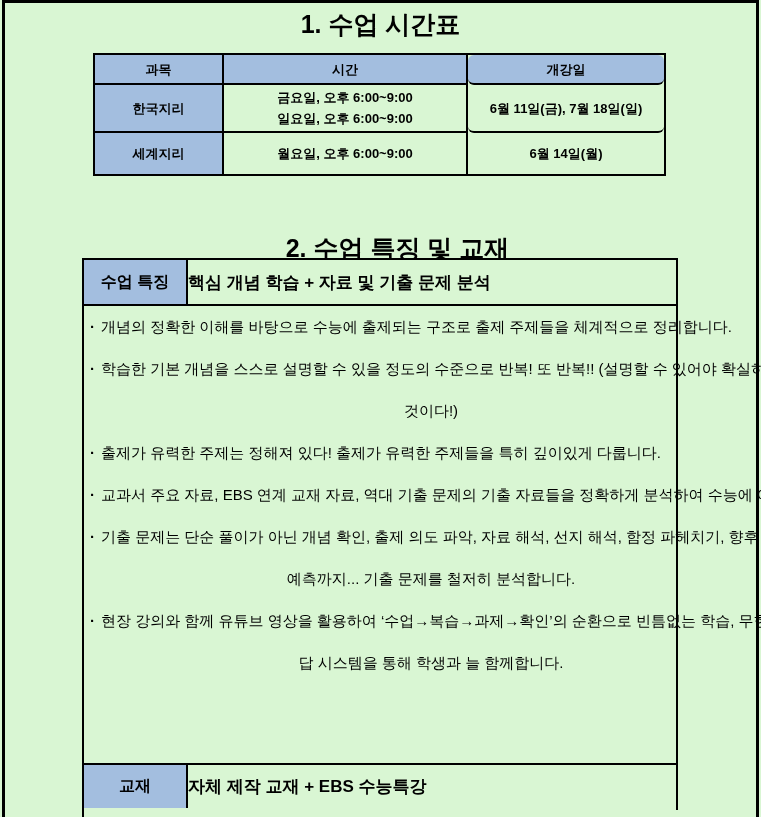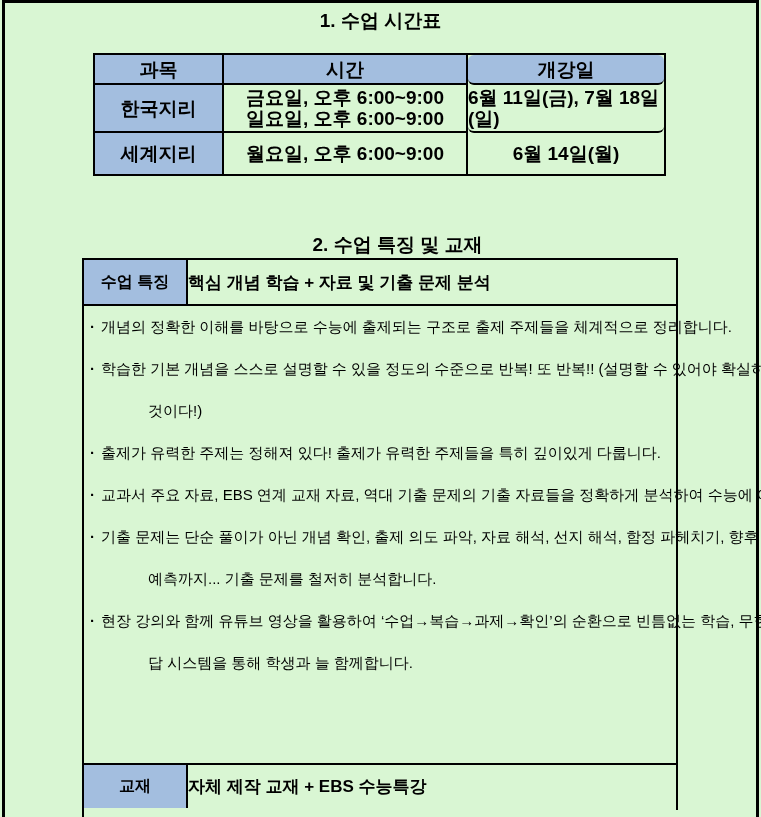--- a/index.html
+++ b/index.html
@@ -24,21 +24,21 @@
     border: 3px solid #000;
     box-sizing: border-box;
     pointer-events: none;
     z-index: 30;
   }
   .section-title {
     position: absolute;
     left: 0;
     width: 761px;
     text-align: center;
-    font-size: 19px;
+    font-size: 25px;
     font-weight: bold;
     letter-spacing: 0;
   }
   .title-1 { top: 8px; }
   .title-2 { top: 232px; margin-left: 17px; }
 
   
   .t1 {
     position: absolute;
     left: 93px;
@@ -50,21 +50,21 @@
     background: #d9f6d3;
   }
   .t1 .cell {
     border-right: 2px solid #000;
     border-bottom: 2px solid #000;
     display: flex;
     flex-direction: column;
     align-items: center;
     justify-content: center;
     font-weight: bold;
-    font-size: 19px;
+    font-size: 13px;
     text-align: left;
     line-height: 21px;
   }
   .t1 .cell.last-col { border-right: none; border-radius: 6px; }
   .t1 .cell.last-row { border-bottom: none; }
   .t1 .blue { background: #a3bedf; }
   .t1 .time-line:empty { display: none; }
 
   
   .t2 {
@@ -124,20 +124,21 @@
   }
   .b-line {
     display: block;
     padding-left: 6px;
     white-space: nowrap;
   }
   .b-cont {
     display: block;
     padding-left: 64px;
     white-space: nowrap;
+    text-align: center;
   }
   .b-cont:empty { display: none; }
   .marker {
     display: inline-block;
     margin-right: 6px;
     font-weight: bold;
   }
   
   .t2-right-line {
     position: absolute;

